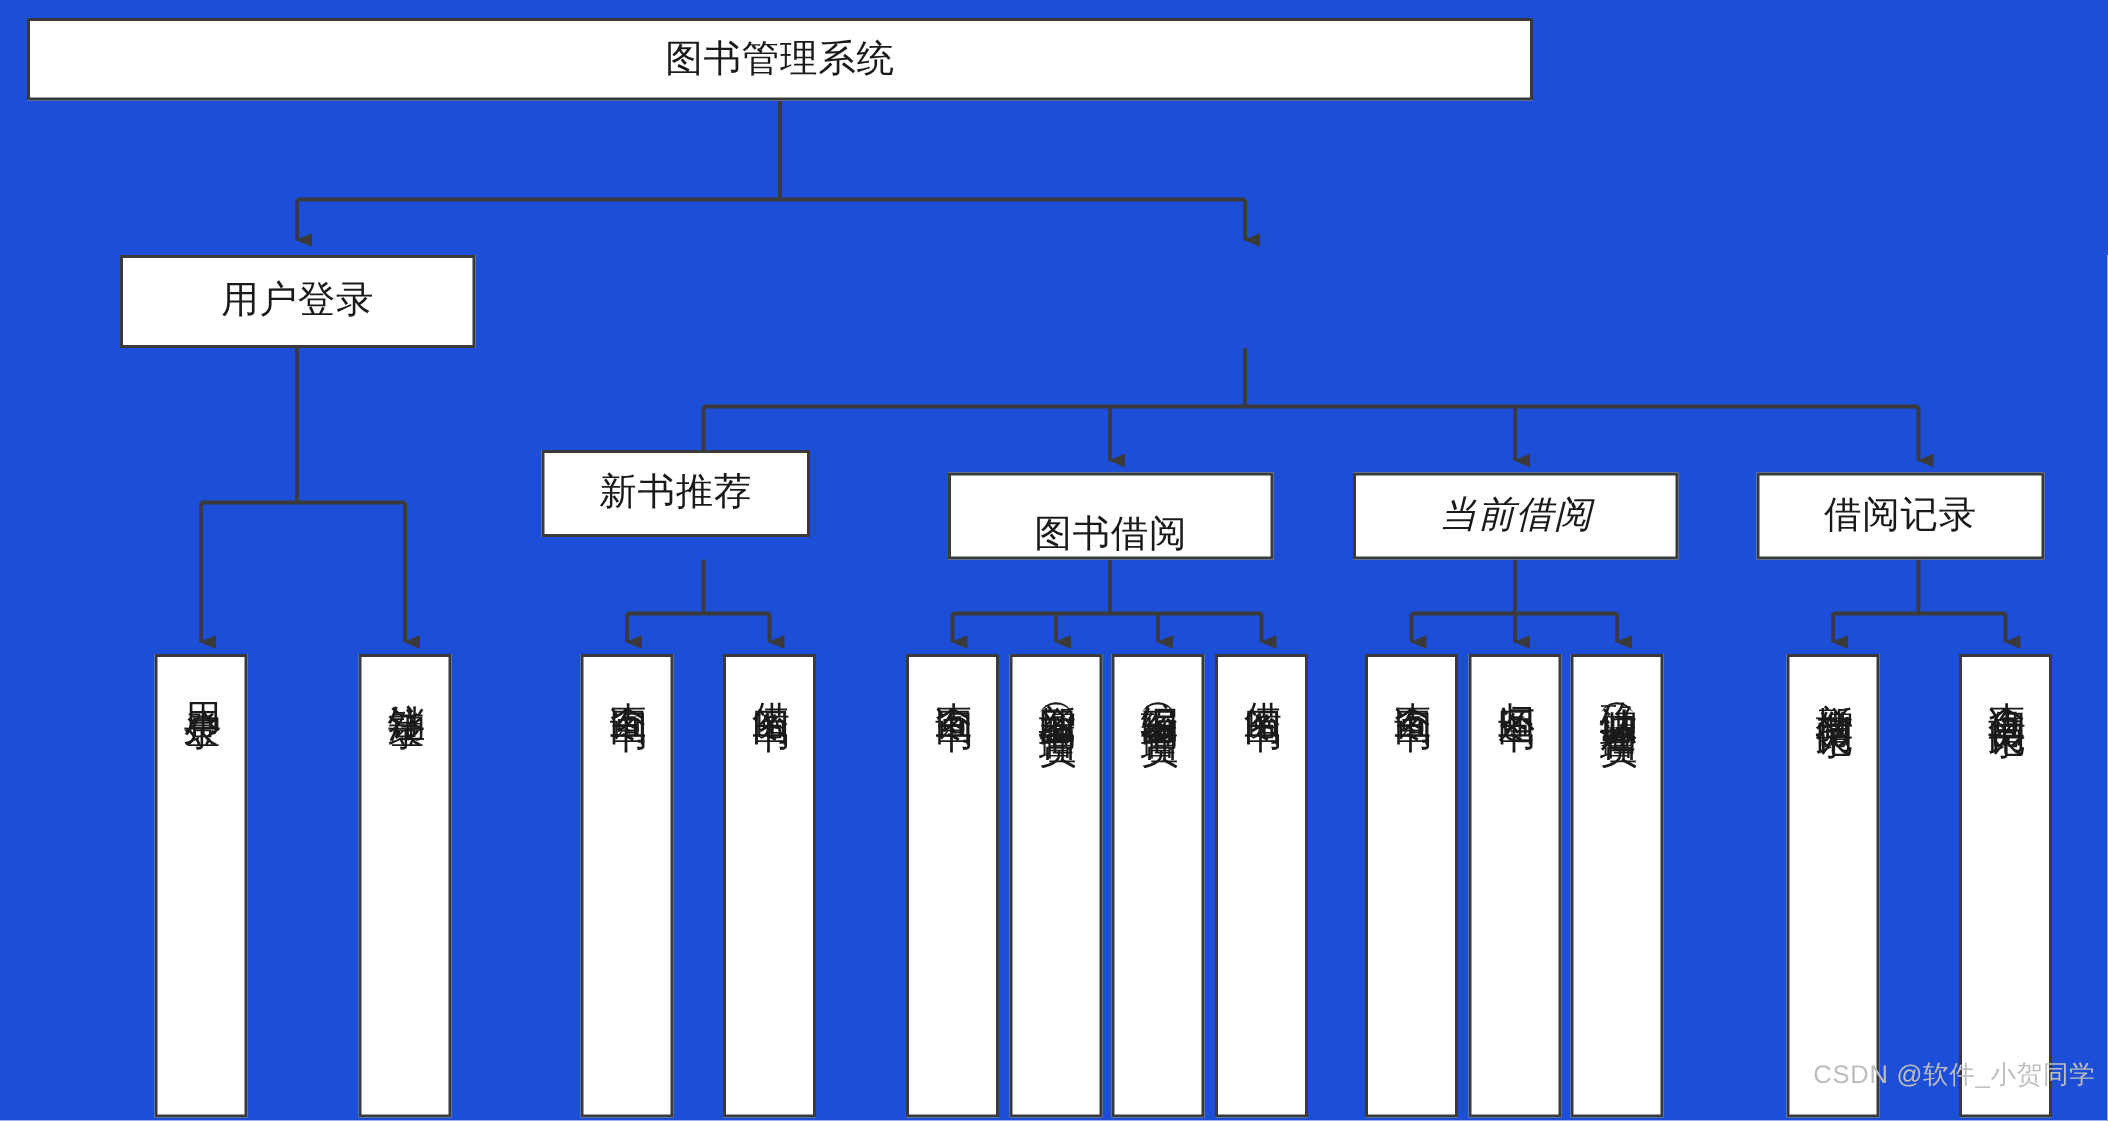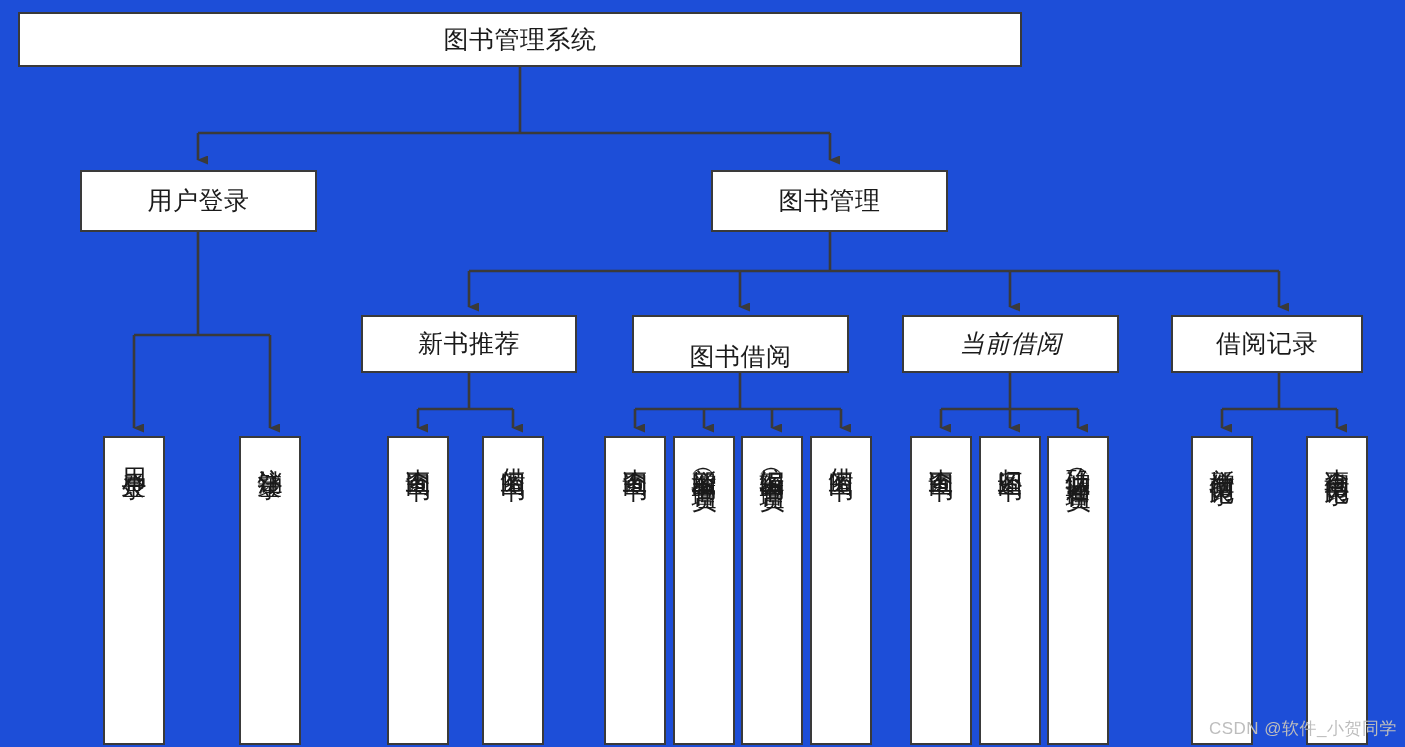--- a/index.html
+++ b/index.html
@@ -63,21 +63,21 @@
     text-orientation: upright;
     font-size: 25px;
     line-height: 1.0;
     letter-spacing: 3px;
     white-space: nowrap;
     height: auto;
   }
   #watermark {
     position: absolute;
     right: 8px;
-    bottom: 7px;
+    bottom: 19px;
     font-size: 17px;
     color: #bdbdbd;
     letter-spacing: 0.5px;
     z-index: 5;
     white-space: nowrap;
     user-select: none;
   }
 </style>
 </head>
 <body>
@@ -135,25 +135,22 @@
   </svg>
 
   <div class="node root horiz" style="left:18px; top:12px; width:1004px; height:55px;">
     <span class="node-label">图书管理系统</span>
   </div>
 
   <div class="node horiz" style="left:80px; top:170px; width:237px; height:62px;">
     <span class="node-label">用户登录</span>
   </div>
 
-  <div class="node horiz" style="left:711px; top:170px; width:237px; height:62px;">
-    <span class="node-label">图书管理</span>
-  </div>
-
-  <div class="node horiz" style="left:361px; top:315px; width:216px; height:58px;">
+
+  <div class="node horiz" style="left:361px; top:300px; width:179px; height:58px;">
     <span class="node-label">新书推荐</span>
   </div>
 
   <div class="node horiz" style="left:632px; top:315px; width:217px; height:58px;align-items:flex-end;">
     <span class="node-label">图书借阅</span>
   </div>
 
   <div class="node horiz" style="left:902px; top:315px; width:217px; height:58px;font-style:italic;">
     <span class="node-label">当前借阅</span>
   </div>

